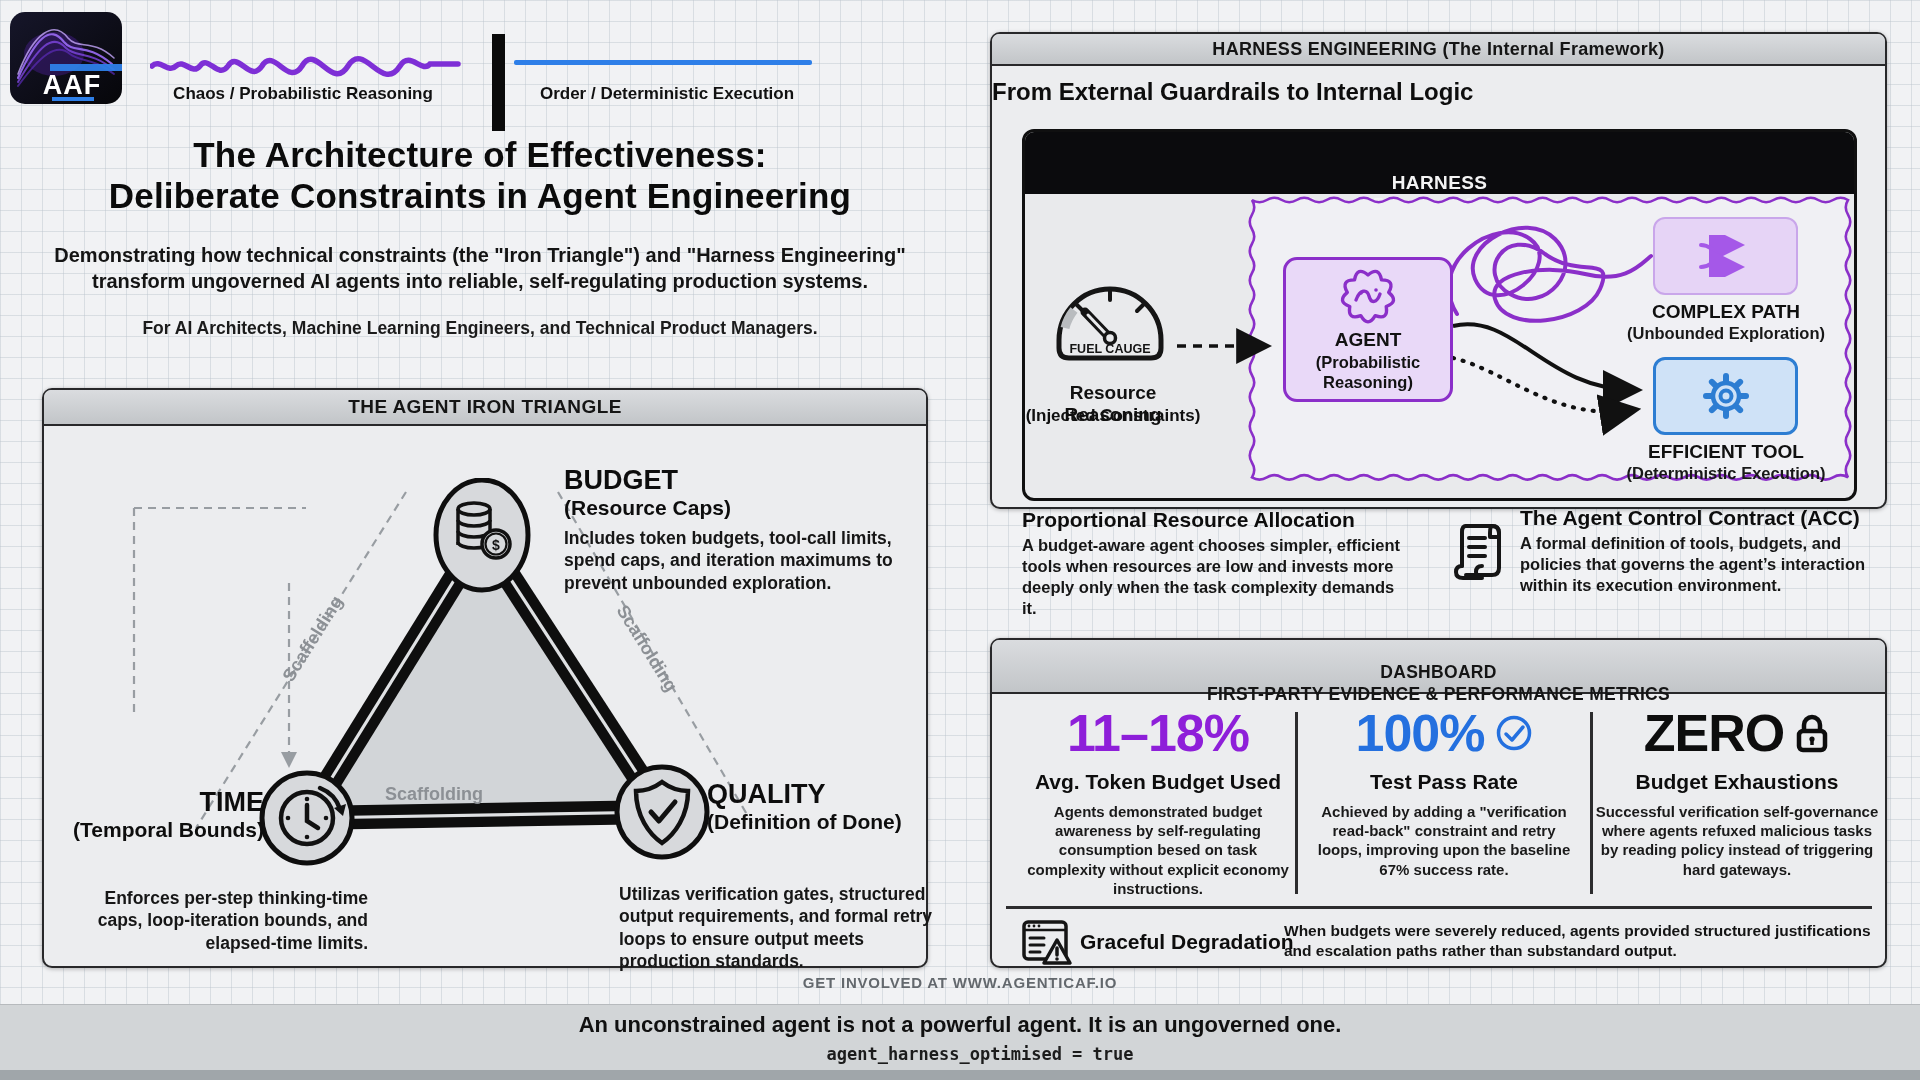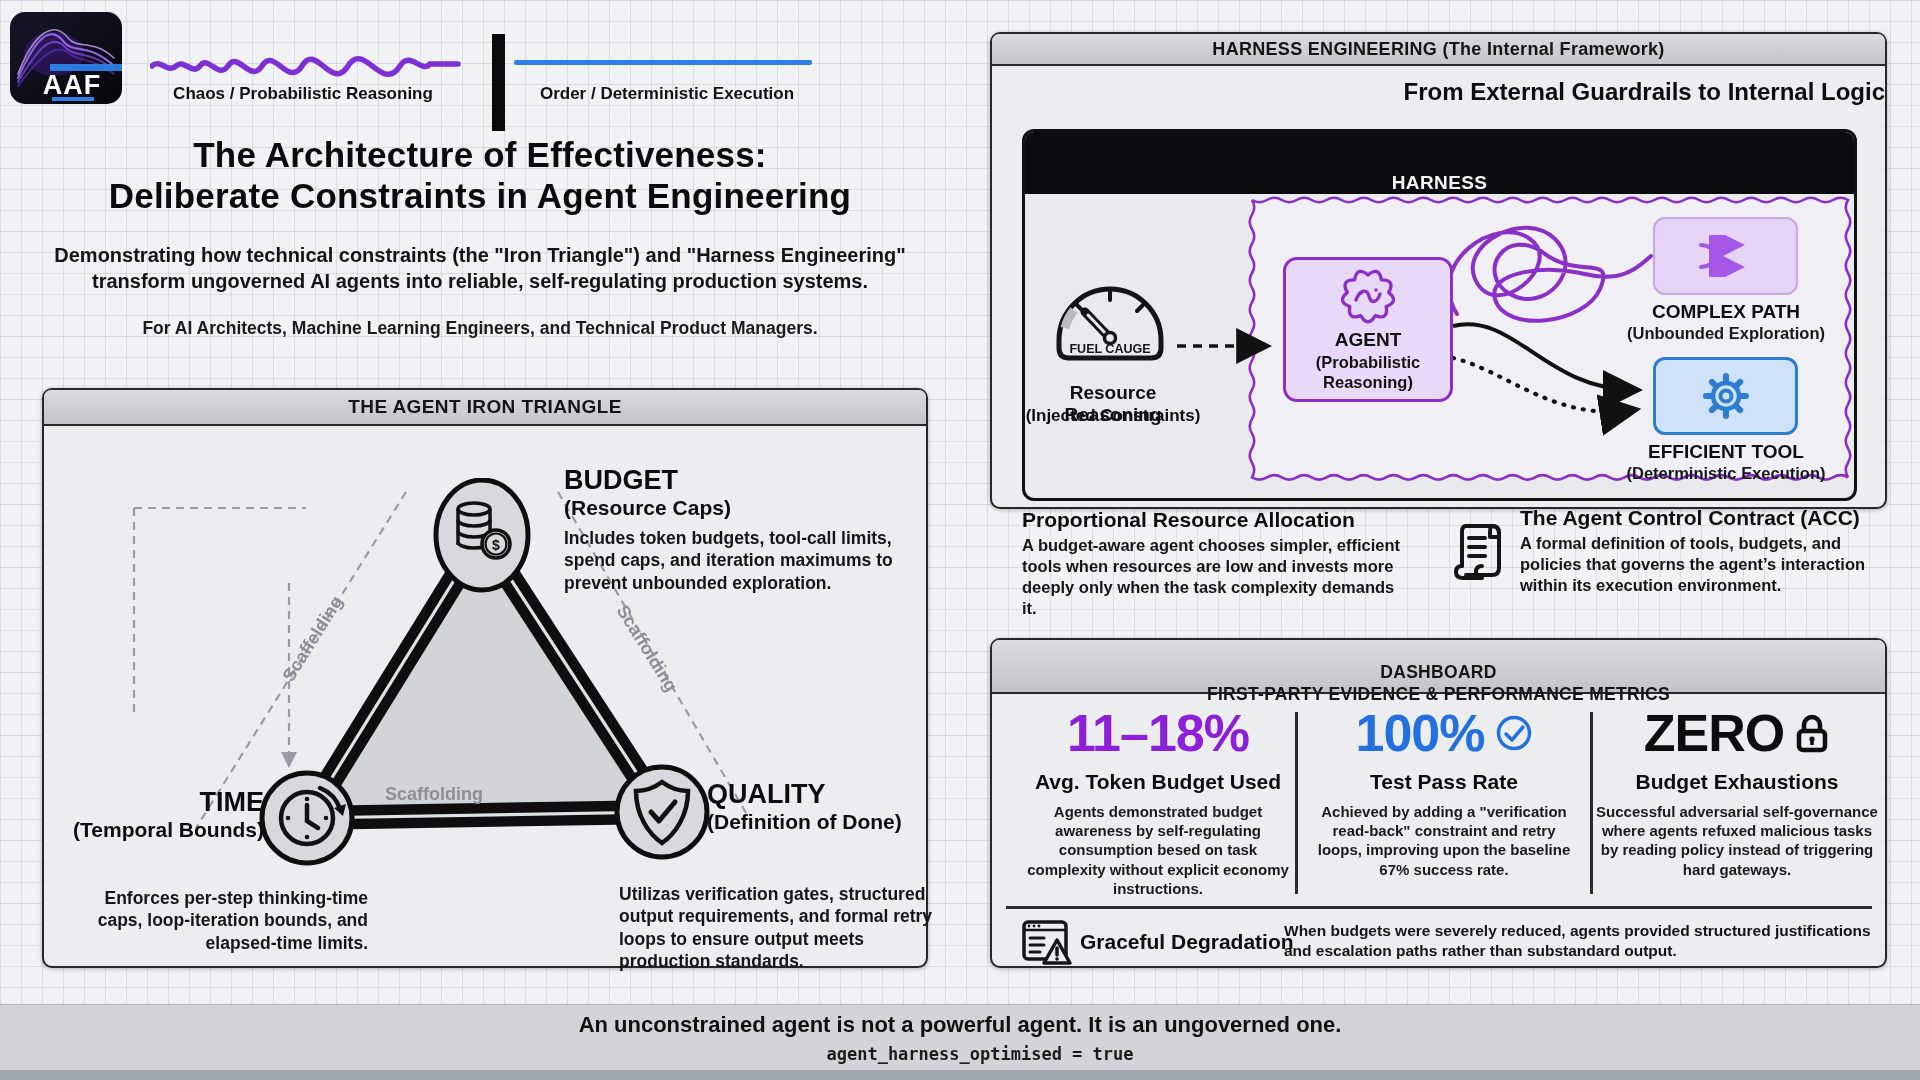--- a/index.html
+++ b/index.html
@@ -41,21 +41,21 @@
   .node-desc { font-size:17.5px; font-weight:600; color:#161616; line-height:1.28; margin-top:7px; }
   .budget-block { left:520px; top:76px; width:342px; }
   .time-block { left:0px; top:398px; width:220px; text-align:right; }
   .time-desc { left:28px; top:490px; width:296px; text-align:right; }
   .quality-block { left:663px; top:390px; width:225px; }
   .quality-desc { left:575px; top:486px; width:318px; }
 
   
   .p-harness { left:990px; top:32px; width:897px; height:477px; }
   .p-harness .panel-header { height:32px; line-height:30px; font-size:18px; letter-spacing:.3px; }
-  .harness-heading { left:0; top:44px; width:100%; text-align:right; font-size:24px; font-weight:800; color:#0d0d0d; }
+  .harness-heading { left:0; top:44px; width:100%; text-align:left; font-size:24px; font-weight:800; color:#0d0d0d; }
   .hbox { left:30px; top:95px; width:835px; height:372px; border:3px solid #101010; border-radius:12px; background:#e9eaec; overflow:hidden; }
   .hbox-header { position:absolute; left:0; top:0; width:100%; height:62px; background:#0b0b0d; color:#f4f4f4; text-align:center; padding-top:9px; }
   .hbox-title { font-size:19px; font-weight:800; letter-spacing:.4px;margin-top:31px; }
   .hbox-sub { font-size:16px; font-weight:600; margin-top:2px; }
   .hbox-body { position:absolute; left:0; top:62px; width:835px; height:307px; }
   .hoverlay { left:0; top:0; width:835px; height:307px; }
   .gauge-cap1 { left:-6px; top:188px; width:188px; text-align:center; font-size:19px; font-weight:800; color:#101010; }
   .gauge-cap2 { left:-6px; top:212px; width:188px; text-align:center; font-size:17px; font-weight:700; color:#101010; }
   .agent-box { left:258px; top:63px; width:170px; height:145px; background:#e9d9f8; border:3px solid #8b2fc9; border-radius:14px;
     display:flex; flex-direction:column; align-items:center; justify-content:center; gap:2px; }
@@ -369,21 +369,21 @@
       <div class="metric-value mv-black">
         <span>ZERO</span>
         <svg width="36" height="42" viewBox="0 0 36 42">
           <path d="M10,19 V13 A8,8 0 0 1 26,13 V19" fill="none" stroke="#0d0d0d" stroke-width="4.5"></path>
           <rect x="5" y="19" width="26" height="19" rx="4" fill="none" stroke="#0d0d0d" stroke-width="4.5"></rect>
           <circle cx="18" cy="27" r="2.6" fill="#0d0d0d"></circle>
             <line x1="18" y1="28" x2="18" y2="33" stroke="#0d0d0d" stroke-width="3.5"></line>
         </svg>
       </div>
       <div class="metric-label">Budget Exhaustions</div>
-      <div class="metric-desc">Successful adversarial self-governance where agents refuxed malicious tasks by reading policy instead of triggering hard gateways.</div>
+      <div class="metric-desc">Successful verification self-governance where agents refuxed malicious tasks by reading policy instead of triggering hard gateways.</div>
     </div>
 
     <div class="abs hsep"></div>
     <svg class="abs gd-icon" viewBox="0 0 54 52">
       <rect x="4" y="4" width="42" height="37" rx="4" fill="none" stroke="#151515" stroke-width="3.5"></rect>
       <line x1="4" y1="12" x2="46" y2="12" stroke="#151515" stroke-width="2.5"></line>
       <circle cx="9" cy="8" r="1.4" fill="#151515"></circle>
         <circle cx="14" cy="8" r="1.4" fill="#151515"></circle>
         <circle cx="19" cy="8" r="1.4" fill="#151515"></circle>
       <g stroke="#151515" stroke-width="3" stroke-linecap="round">
@@ -392,17 +392,18 @@
           <line x1="10" y1="34" x2="20" y2="34"></line>
       </g>
       <polygon points="37,22 50,45 24,45" fill="#ecedef" stroke="#151515" stroke-width="3.5" stroke-linejoin="round"></polygon>
       <line x1="37" y1="30" x2="37" y2="37" stroke="#151515" stroke-width="3.5" stroke-linecap="round"></line>
       <circle cx="37" cy="41" r="1.8" fill="#151515"></circle>
     </svg>
     <div class="abs gd-title">Graceful Degradation</div>
     <div class="abs gd-desc">When budgets were severely reduced, agents provided structured justifications and escalation paths rather than substandard output.</div>
   </div>
 
+  <div class="abs get-involved">GET INVOLVED AT WWW.AGENTICAF.IO</div>
   <div class="abs footer-band"></div>
   <div class="abs footer-quote">An unconstrained agent is not a powerful agent. It is an ungoverned one.</div>
   <div class="abs footer-code">agent_harness_optimised = true</div>
   <div class="abs footer-strip"></div>
 </div>
 
 </body></html>

